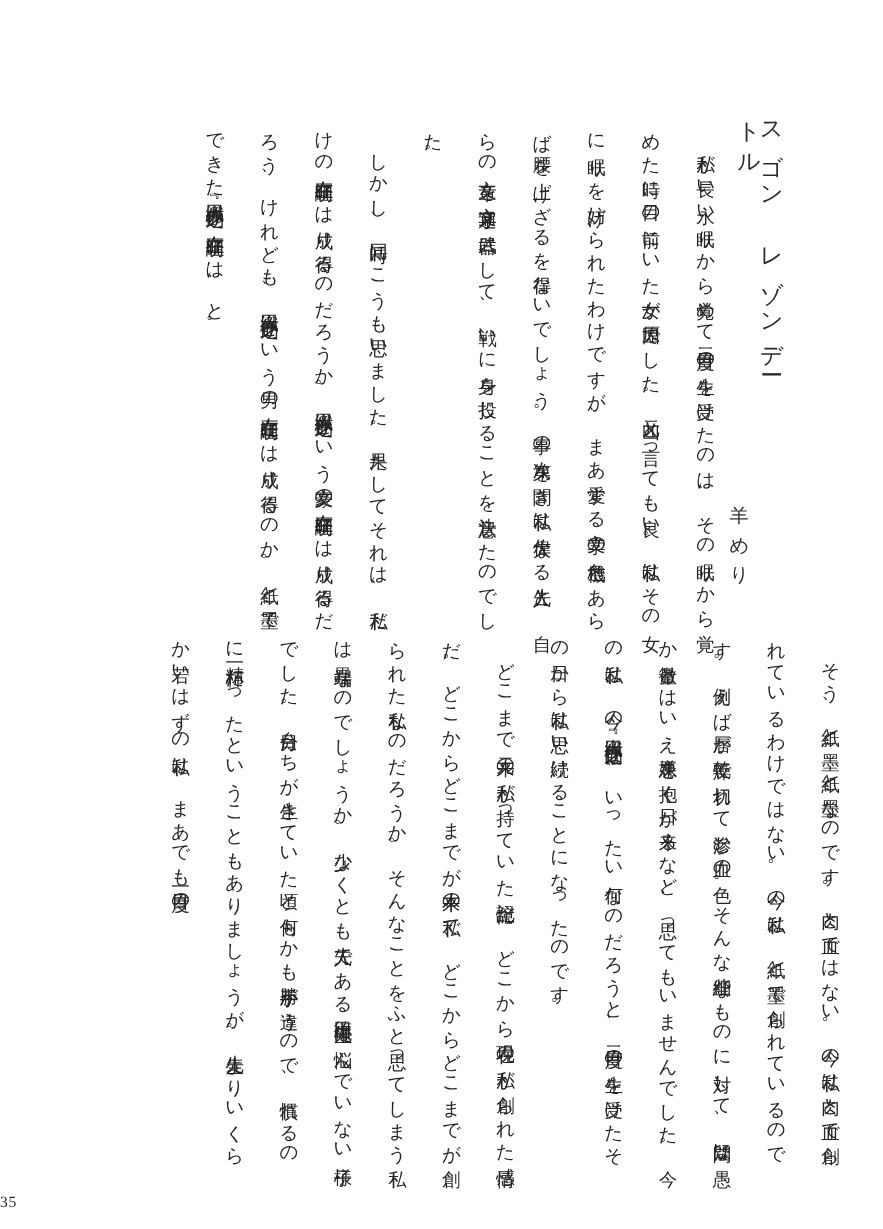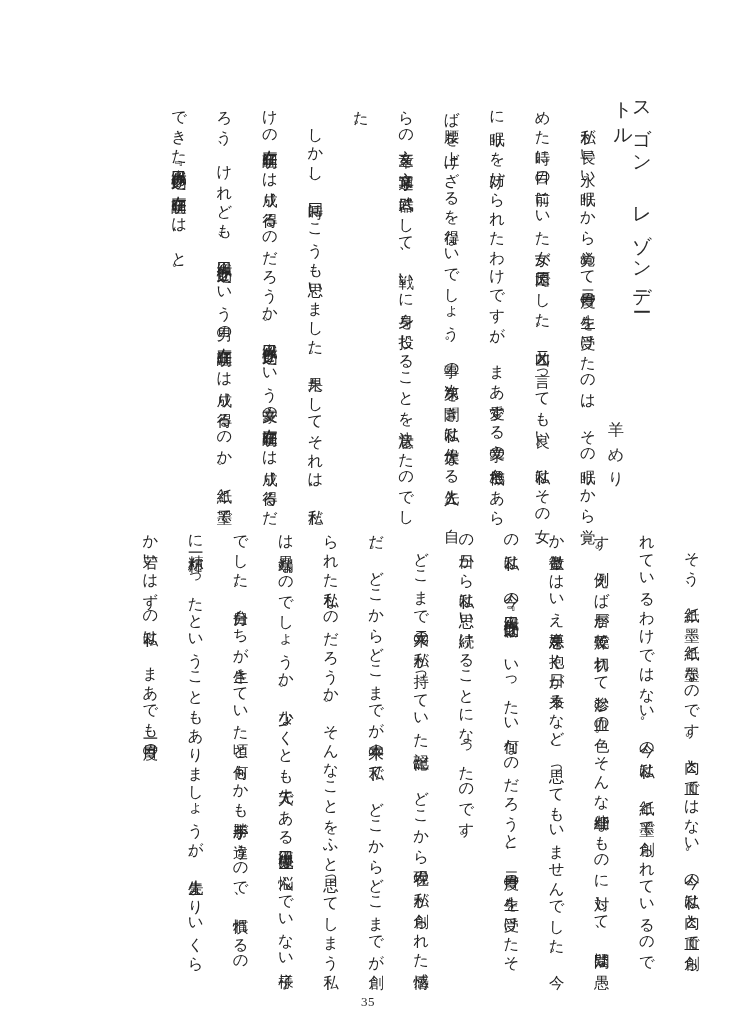--- a/index.html
+++ b/index.html
@@ -81,21 +81,21 @@
     letter-spacing: 1.2px;
     text-align: justify;
   }
 
   
   #page-number {
     position: absolute;
     left: 0;
     right: 0;
     top: 994px;
-    text-align: center;
+    text-align: left;
     font-size: 13px;
     font-family: "Liberation Serif", "DejaVu Serif", serif;
     color: #2a2a2a;
     letter-spacing: 0.5px;
   }
 </style>
 </head>
 <body>
 
 <div class="page">

